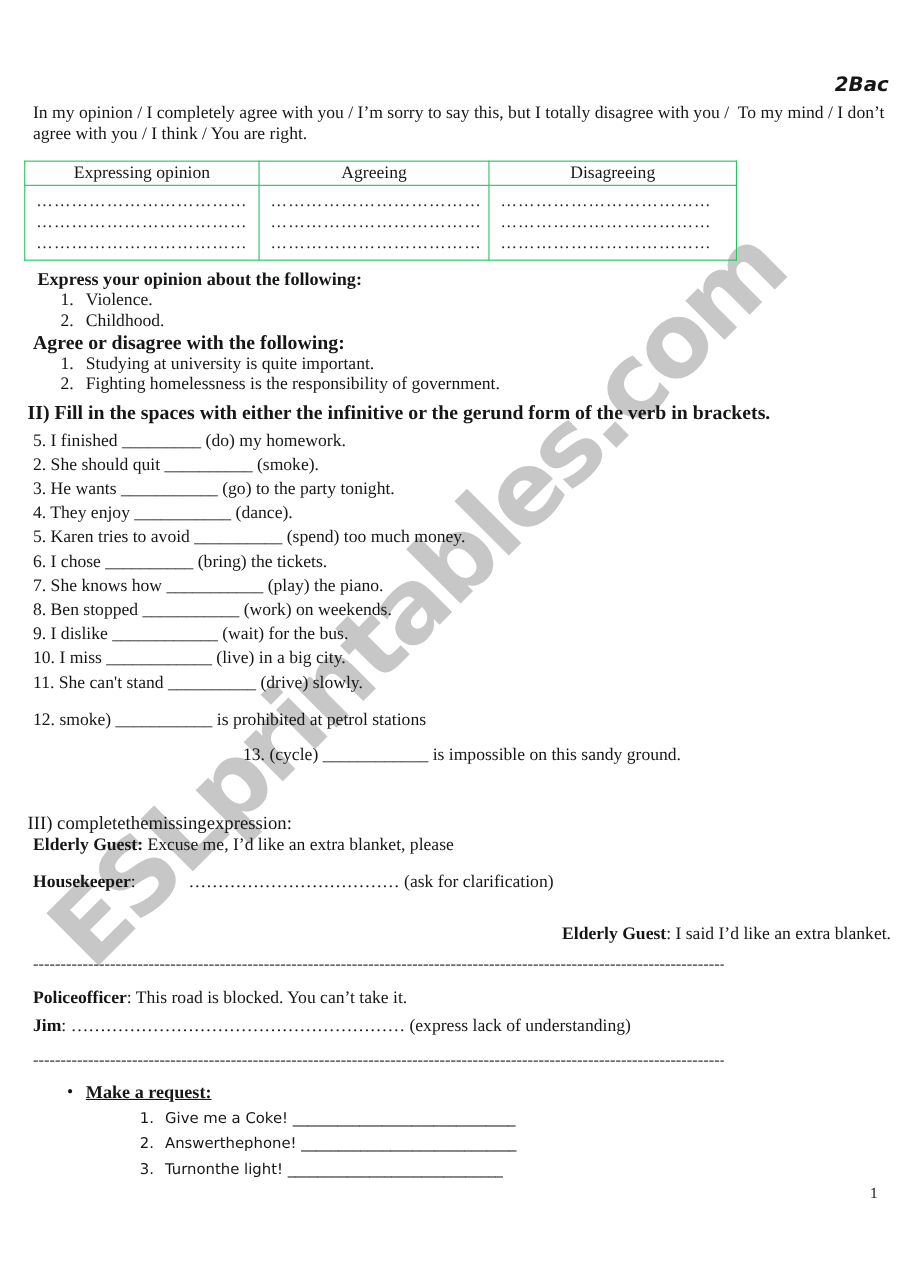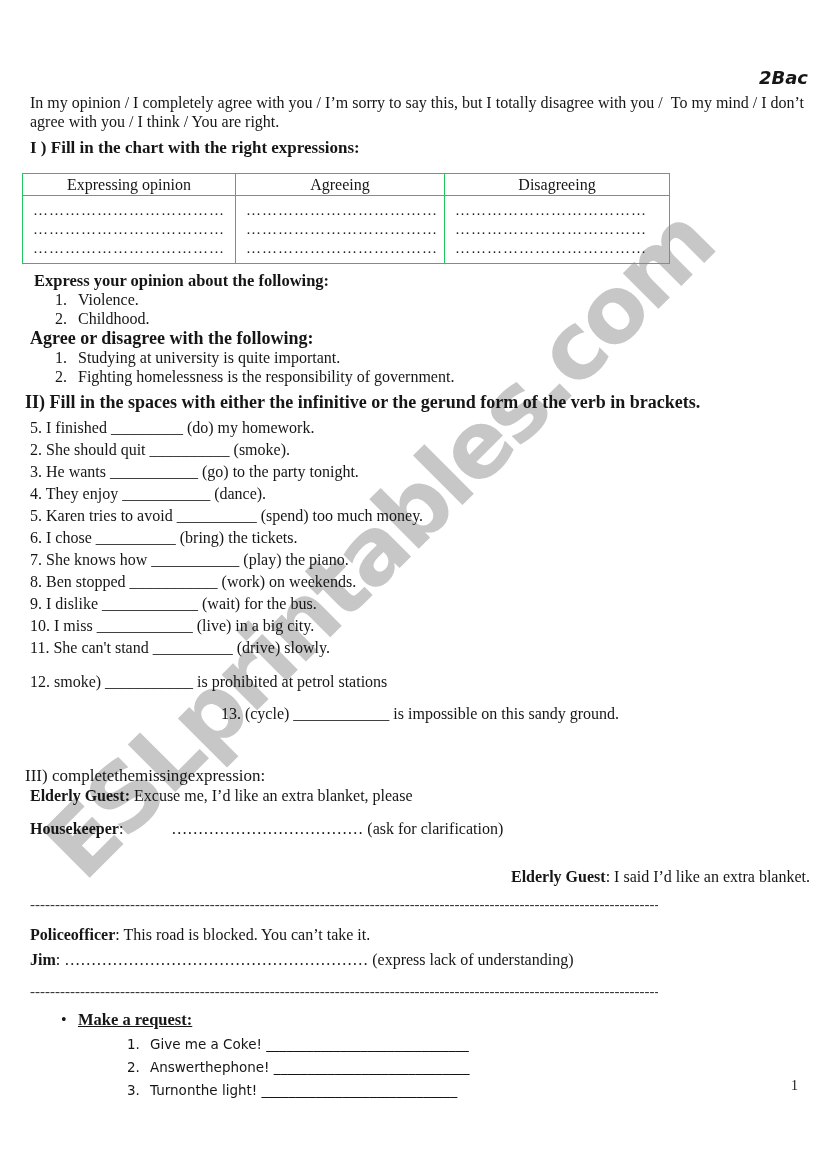--- a/index.html
+++ b/index.html
@@ -60,21 +60,20 @@
 <div class="page">
 
   <div class="watermark">ESLprintables.com</div>
 
   <div class="content">
 
     <div class="corner">2Bac</div>
 
     <p class="intro">In my opinion / I completely agree with you / I’m sorry to say this, but I totally disagree with you / &nbsp;To my mind / I don’t agree with you / I think / You are right.</p>
 
-    <h2 class="h-one">I ) Fill in the chart with the right expressions:</h2>
 
     <table class="chart">
       <tbody>
           <tr>
         <th class="c1">Expressing opinion</th>
         <th class="c2">Agreeing</th>
         <th class="c3">Disagreeing</th>
       </tr>
       <tr>
         <td>

